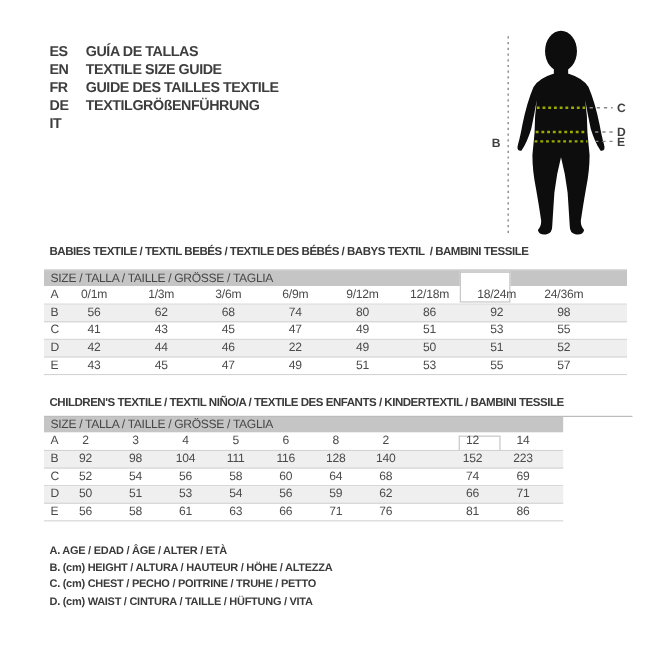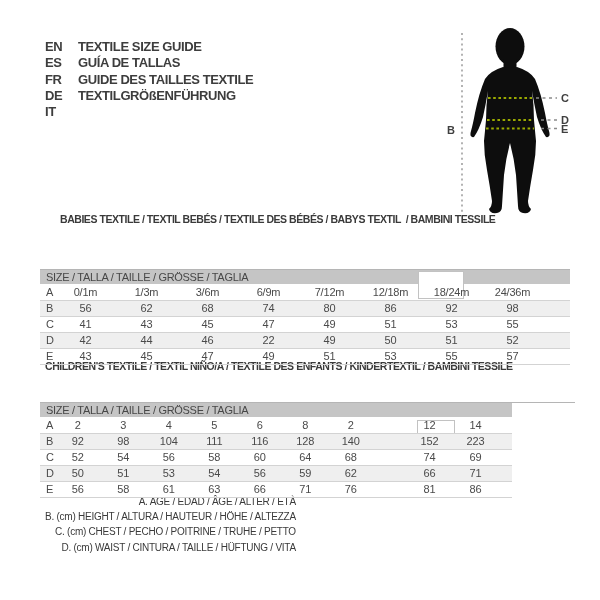--- a/index.html
+++ b/index.html
@@ -11,25 +11,25 @@
   .lang-row{display:grid;grid-template-columns:33px auto;height:16.3px;
             font-size:13px;font-weight:700;letter-spacing:-0.4px;color:#3d3d3d;}
   .lang-row span{white-space:pre;}
 
   
   .figure{position:absolute;left:440px;top:25px;width:150px;height:195px;}
 
   
   .section-title{position:absolute;left:45px;font-size:10.5px;font-weight:700;
                  letter-spacing:-0.45px;color:#3a3a3a;white-space:pre;}
-  .babies-title{top:213px;margin-left:15px;}
+  .babies-title{top:223px;}
   .children-title{top:360px;text-align:center;}
 
   
-  .size-table{position:absolute;left:40px;border-top:1px solid #b5b5b5;margin-top:24px;}
+  .size-table{position:absolute;left:40px;border-top:1px solid #b5b5b5;}
   .babies{top:245px;width:530px;}
   .children{top:378px;width:535px;}
   .band{height:14px;line-height:14px;background:#c5c5c5;margin-bottom:1px;
         font-size:11px;letter-spacing:-0.3px;color:#474747;padding-left:6px;
         box-sizing:border-box;position:relative;}
   .children .band{width:472px;}
   .tbody{position:relative;z-index:2;}
   .trow{display:grid;height:15px;line-height:15px;border-bottom:1px solid #d3d3d3;
         font-size:11px;letter-spacing:-0.2px;color:#4a4a4a;}
   .babies .trow{grid-template-columns:15px repeat(8,61px);}
@@ -39,36 +39,36 @@
   .cell{text-align:center;}
   .row-label{text-align:left;padding-left:6px;}
 
   
   .hl-box{position:absolute;background:#fff;border:1px solid #c2c2c2;z-index:1;box-sizing:border-box;}
   .babies .hl-box{left:378px;top:1px;width:46px;height:28px;}
   .children .hl-box{left:377px;top:17px;width:38px;height:16px;}
 
   
   .legend{position:absolute;left:45px;top:494px;}
-  .legend-line{height:15.2px;line-height:15.2px;font-size:10px;font-weight:400;
-               letter-spacing:-0.25px;color:#3a3a3a;white-space:pre;text-align:right;}
+  .legend-line{height:15.2px;line-height:15.2px;font-size:10px;font-weight:700;
+               letter-spacing:-0.25px;color:#3a3a3a;white-space:pre;}
 </style>
 </head>
 <body>
 
 <div class="canvas">
 
   <div class="languages">
       <div class="lang-row">
+        <span>ES</span>
+        <span>GUÍA DE TALLAS</span>
+      </div>
+      <div class="lang-row">
         <span>EN</span>
         <span>TEXTILE SIZE GUIDE</span>
-      </div>
-      <div class="lang-row">
-        <span>ES</span>
-        <span>GUÍA DE TALLAS</span>
       </div>
       <div class="lang-row">
         <span>FR</span>
         <span>GUIDE DES TAILLES TEXTILE</span>
       </div>
       <div class="lang-row">
         <span>DE</span>
         <span>TEXTILGRÖßENFÜHRUNG</span>
       </div>
       <div class="lang-row">
@@ -140,21 +140,21 @@
       <span>SIZE / TALLA / TAILLE / GRÖSSE / TAGLIA</span>
     </div>
     <div class="hl-box"></div>
     <div class="tbody">
         <div class="trow">
           <span class="cell row-label">A</span>
           <span class="cell">0/1m</span>
           <span class="cell">1/3m</span>
           <span class="cell">3/6m</span>
           <span class="cell">6/9m</span>
-          <span class="cell">7/12m</span>
+          <span class="cell">9/12m</span>
           <span class="cell">12/18m</span>
           <span class="cell">18/24m</span>
           <span class="cell">24/36m</span>
         </div>
         <div class="trow">
           <span class="cell row-label">B</span>
           <span class="cell">56</span>
           <span class="cell">62</span>
           <span class="cell">68</span>
           <span class="cell">74</span>

